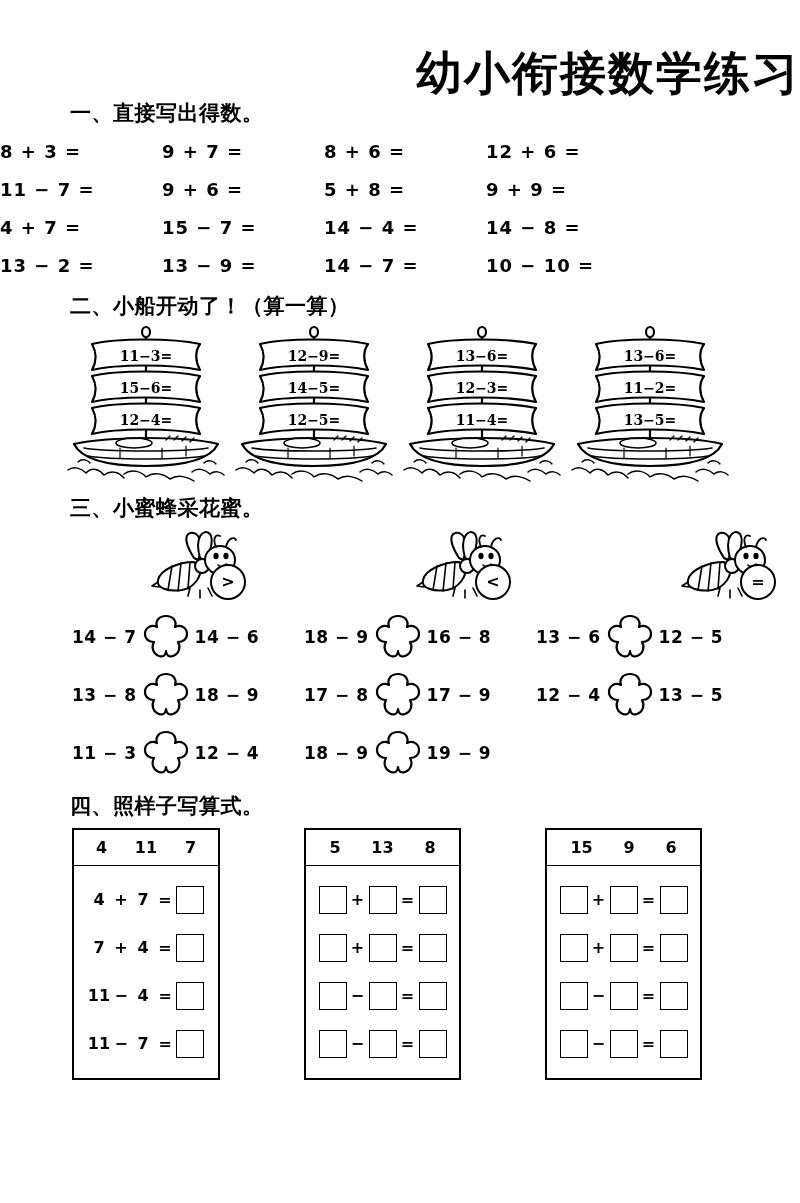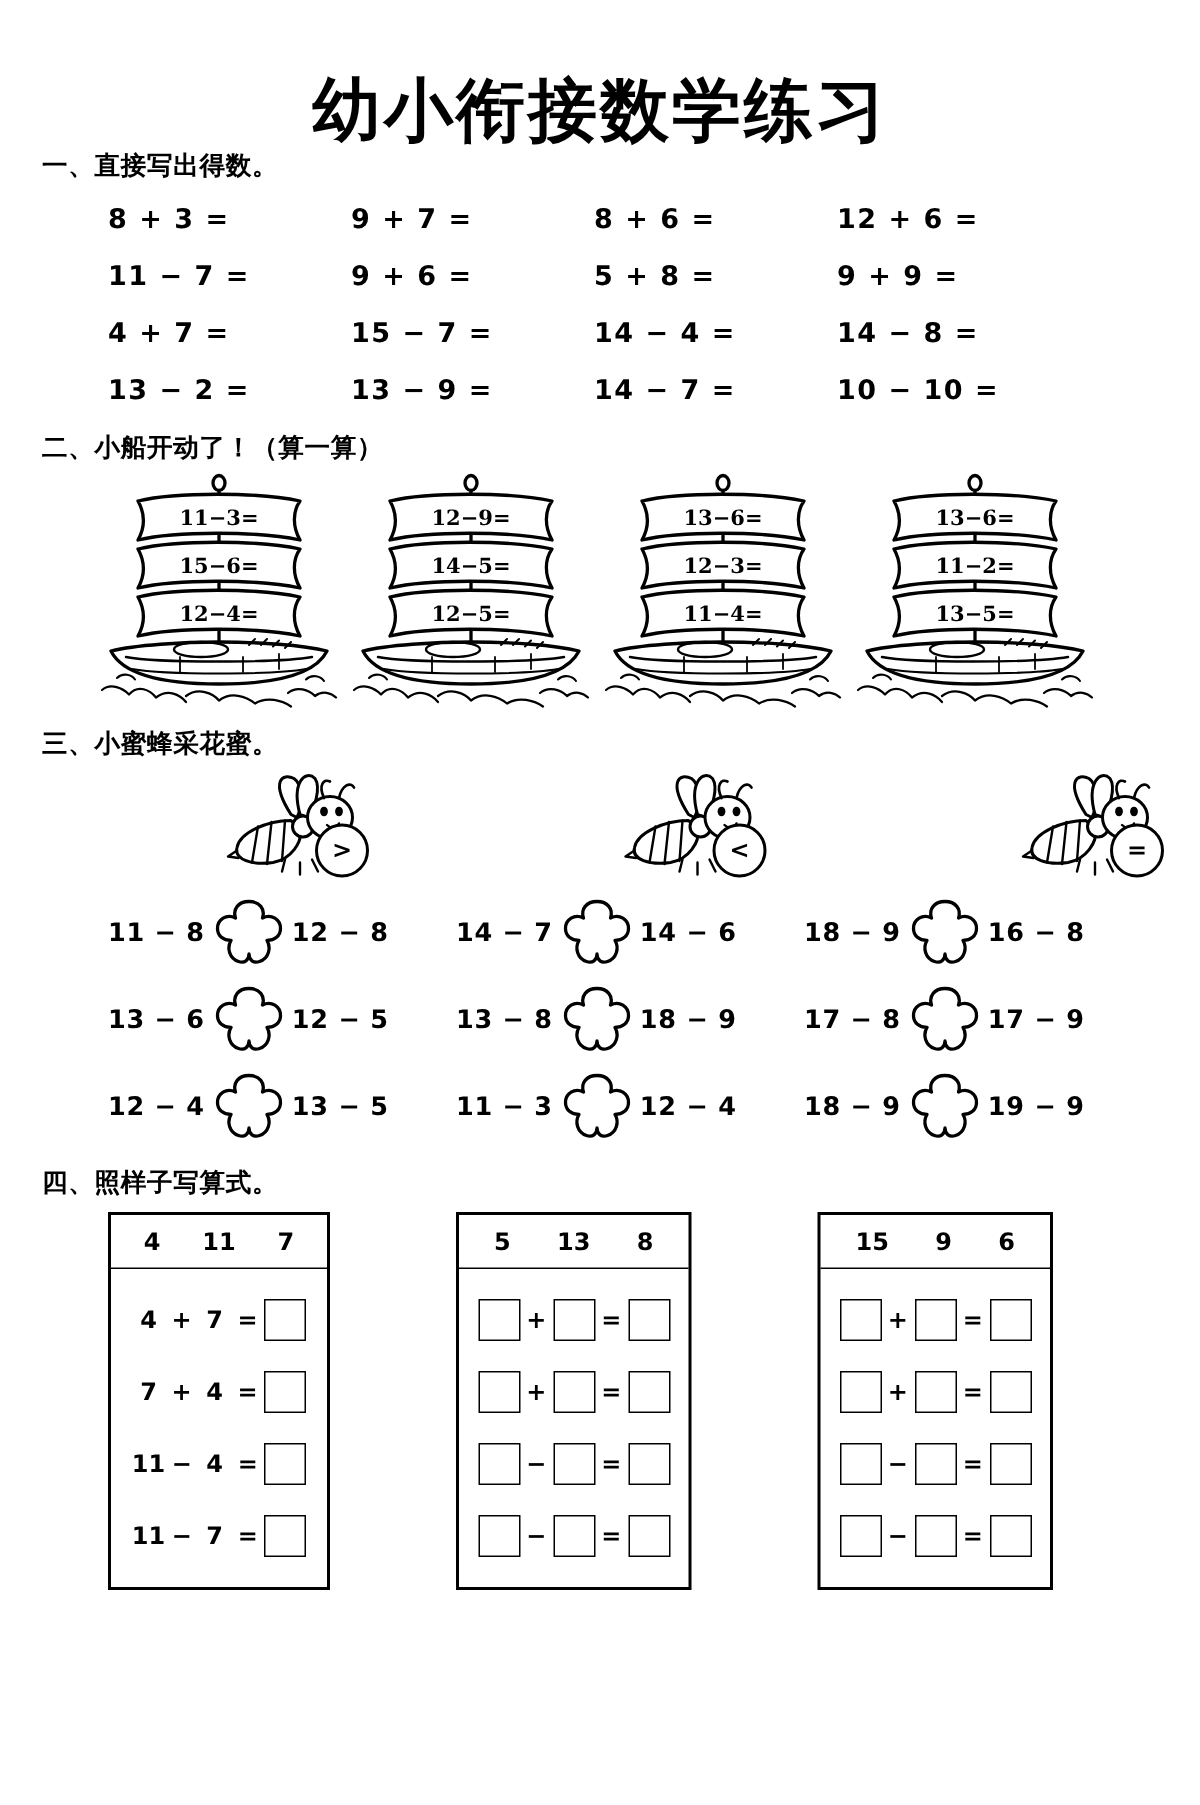--- a/index.html
+++ b/index.html
@@ -9,41 +9,40 @@
     height: 1203px;
     background: #ffffff;
     font-family: "DejaVu Sans", "Liberation Sans", sans-serif;
     color: #000000;
     position: relative;
     overflow: hidden;
   }
 
   
   .page-title {
-    text-align: center;
+    text-align: right;
     font-size: 46px;
     font-weight: 700;
     letter-spacing: 2px;
     padding-top: 48px;
     line-height: 1.1;
     font-family: "DejaVu Sans", "Liberation Sans", sans-serif;
   }
 
   
   .section-heading {
-    font-size: 17px;
-    font-weight: 700;
-    margin-left: 28px;
+    font-size: 21px;
+    font-weight: 700;
+    margin-left: 70px;
     letter-spacing: 0.5px;
   }
 
   
   .calc-grid {
     margin: 14px 0 0 0;
-    padding-left: 72px;
     display: grid;
     grid-template-columns: 162px 162px 162px 162px;
     row-gap: 17px;
   }
   .calc-cell {
     font-size: 18px;
     font-weight: 700;
     letter-spacing: 1px;
     white-space: nowrap;
   }
@@ -444,34 +443,20 @@
     <path d="M40 60 l-2 8 M50 62 l0 8 M58 60 l4 8" stroke-width="1.6"></path>
 
     <circle cx="78" cy="54" r="17" fill="#fff"></circle>
   </g>
 </svg>
         <div class="bee-sign">=</div>
       </div>
     </div>
   <div class="compare-grid" id="compare-grid">
       <div class="compare-cell">
-        <span>11 − 8</span>
-        <span class="flower">
-<svg width="50" height="50" viewBox="0 0 50 50" xmlns="http://www.w3.org/2000/svg">
-  <g fill="#fff" stroke="#000" stroke-width="2.2" stroke-linejoin="round">
-    <path d="M25 4 C32 4, 36 9, 34 15 C40 12, 46 16, 46 22 C46 27, 42 30, 37 30
-             C40 35, 38 42, 32 44 C28 45.5, 25 43, 25 39
-             C25 43, 22 45.5, 18 44 C12 42, 10 35, 13 30
-             C8 30, 4 27, 4 22 C4 16, 10 12, 16 15 C14 9, 18 4, 25 4 Z"></path>
-  </g>
-</svg>
-        </span>
-        <span>12 − 8</span>
-      </div>
-      <div class="compare-cell">
         <span>14 − 7</span>
         <span class="flower">
 <svg width="50" height="50" viewBox="0 0 50 50" xmlns="http://www.w3.org/2000/svg">
   <g fill="#fff" stroke="#000" stroke-width="2.2" stroke-linejoin="round">
     <path d="M25 4 C32 4, 36 9, 34 15 C40 12, 46 16, 46 22 C46 27, 42 30, 37 30
              C40 35, 38 42, 32 44 C28 45.5, 25 43, 25 39
              C25 43, 22 45.5, 18 44 C12 42, 10 35, 13 30
              C8 30, 4 27, 4 22 C4 16, 10 12, 16 15 C14 9, 18 4, 25 4 Z"></path>
   </g>
 </svg>

